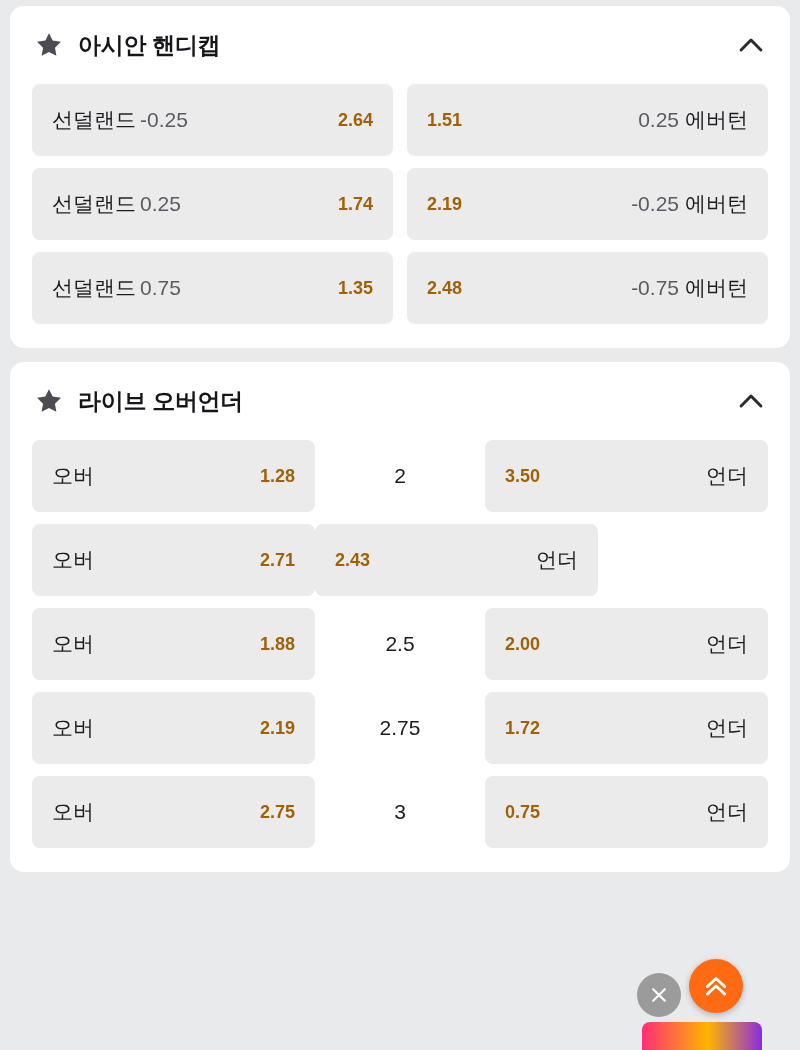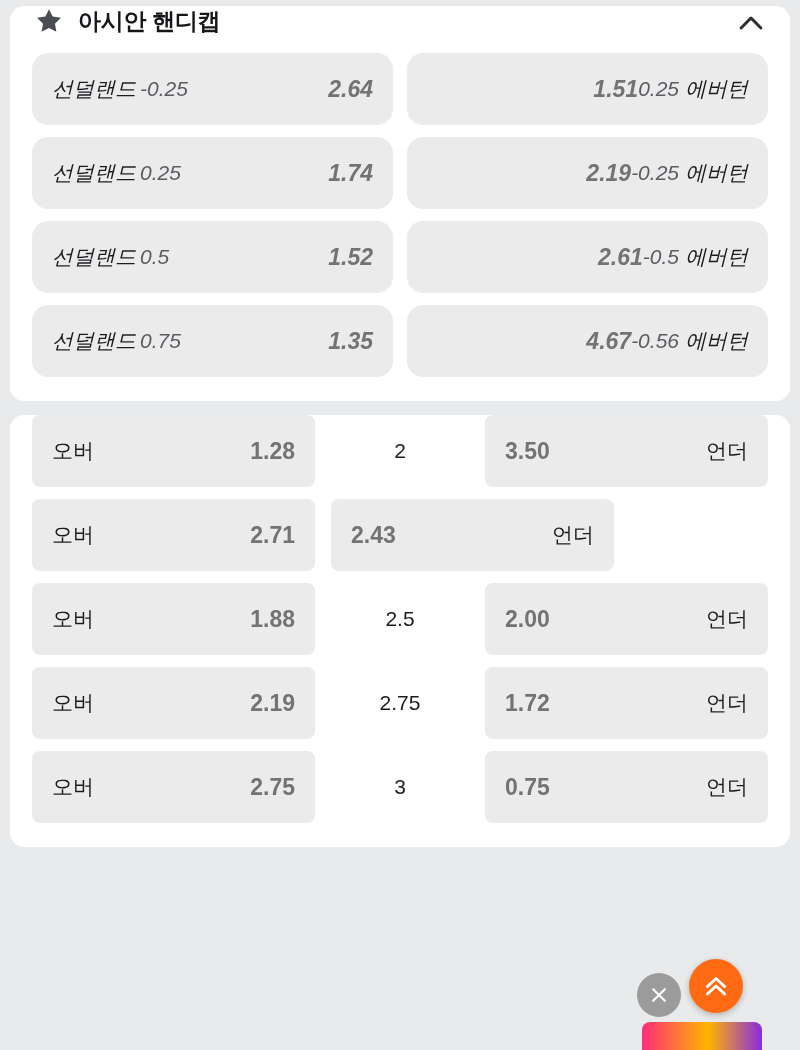--- a/index.html
+++ b/index.html
@@ -19,21 +19,22 @@
     background: #ffffff;
     border-radius: 14px;
     margin: 0 10px 14px 10px;
     padding: 0 0 12px 0;
     overflow: hidden;
   }
   .card.first { margin-top: 6px; }
 
   .card-header {
     display: flex;
-    height: 47px;
+    align-items: center;
+    height: 78px;
     padding: 0 22px 0 24px;
     box-sizing: border-box;
   }
   .star-icon {
     width: 30px;
     height: 30px;
     flex: 0 0 30px;
     margin-right: 14px;
     display: block;
   }
@@ -54,59 +55,58 @@
   
   .hc-row {
     display: flex;
     gap: 14px;
     padding: 0 22px;
     margin-bottom: 12px;
   }
   .hc-btn {
     flex: 1 1 0;
     background: #ebebeb;
-    border-radius: 16px;
+    border-radius: 8px;
     height: 72px;
     display: flex;
     align-items: center;
     padding: 0 20px;
     box-sizing: border-box;
     border: none;
-    font-style: italic;
   }
   .hc-btn.left { justify-content: space-between; }
-  .hc-btn.right { justify-content: flex-end; }
+  .hc-btn.right { justify-content: space-between; gap: 28px; }
 
   .team-label {
     font-size: 21px;
     color: #1b1c20;
     white-space: nowrap;
   }
   .team-label .hnum {
     color: #5a5c63;
     margin-left: 4px;
   }
   .team-label .hnum-pre {
     color: #5a5c63;
     margin-right: 6px;
   }
   .odds {
-    font-size: 23px;
+    font-size: 18px;
     font-weight: bold;
-    color: #737373;
+    color: #a16207;
     white-space: nowrap;
   }
 
   
   .ou-row {
     display: flex;
     align-items: center;
     padding: 0 22px;
     margin-bottom: 12px;
-    gap: 16px;
+    gap: 0;
   }
   .ou-btn {
     background: #ebebeb;
     border-radius: 8px;
     height: 72px;
     width: 283px;
     flex: 0 0 283px;
     display: flex;
     align-items: center;
     justify-content: space-between;
@@ -208,52 +208,51 @@
       <span class="odds">1.74</span>
     </button>
     <button class="hc-btn right">
       <span class="odds">2.19</span>
       <span class="team-label">
         <span class="hnum-pre">-0.25</span><span>에버턴</span>
       </span>
     </button>
   </div>
 
+
   <div class="hc-row">
     <button class="hc-btn left">
       <span class="team-label">
-        <span>선덜랜드</span><span class="hnum">0.5</span>
-      </span>
-      <span class="odds">1.52</span>
+        <span>선덜랜드</span><span class="hnum">0.75</span>
+      </span>
+      <span class="odds">1.35</span>
     </button>
     <button class="hc-btn right">
-      <span class="odds">2.61</span>
-      <span class="team-label">
-        <span class="hnum-pre">-0.5</span><span>에버턴</span>
-      </span>
-    </button>
-  </div>
-
-  <div class="hc-row">
-    <button class="hc-btn left">
-      <span class="team-label">
-        <span>선덜랜드</span><span class="hnum">0.75</span>
-      </span>
-      <span class="odds">1.35</span>
-    </button>
-    <button class="hc-btn right">
-      <span class="odds">4.67</span>
-      <span class="team-label">
-        <span class="hnum-pre">-0.56</span><span>에버턴</span>
+      <span class="odds">2.48</span>
+      <span class="team-label">
+        <span class="hnum-pre">-0.75</span><span>에버턴</span>
       </span>
     </button>
   </div>
 </div>
 
 <div class="card">
+  <div class="card-header">
+    <span class="star-icon">
+      <svg viewBox="0 0 24 24" width="30" height="30" aria-hidden="true">
+        <path d="M12 2.5l2.95 5.98 6.6.96-4.78 4.66 1.13 6.57L12 17.57 6.1 20.67l1.13-6.57L2.45 9.44l6.6-.96z" fill="#4a4d54"></path>
+      </svg>
+    </span>
+    <span class="card-title">라이브 오버언더</span>
+    <span class="chevron">
+      <svg viewBox="0 0 24 24" width="34" height="34" aria-hidden="true">
+        <path d="M5 15.5L12 8.5l7 7" fill="none" stroke="#2a2c31" stroke-width="2.1" stroke-linecap="round" stroke-linejoin="round"></path>
+      </svg>
+    </span>
+  </div>
 
   <div class="ou-row">
     <button class="ou-btn">
       <span class="ou-label">오버</span>
       <span class="odds">1.28</span>
     </button>
     <span class="ou-line">2</span>
     <button class="ou-btn">
       <span class="odds">3.50</span>
       <span class="ou-label">언더</span>

